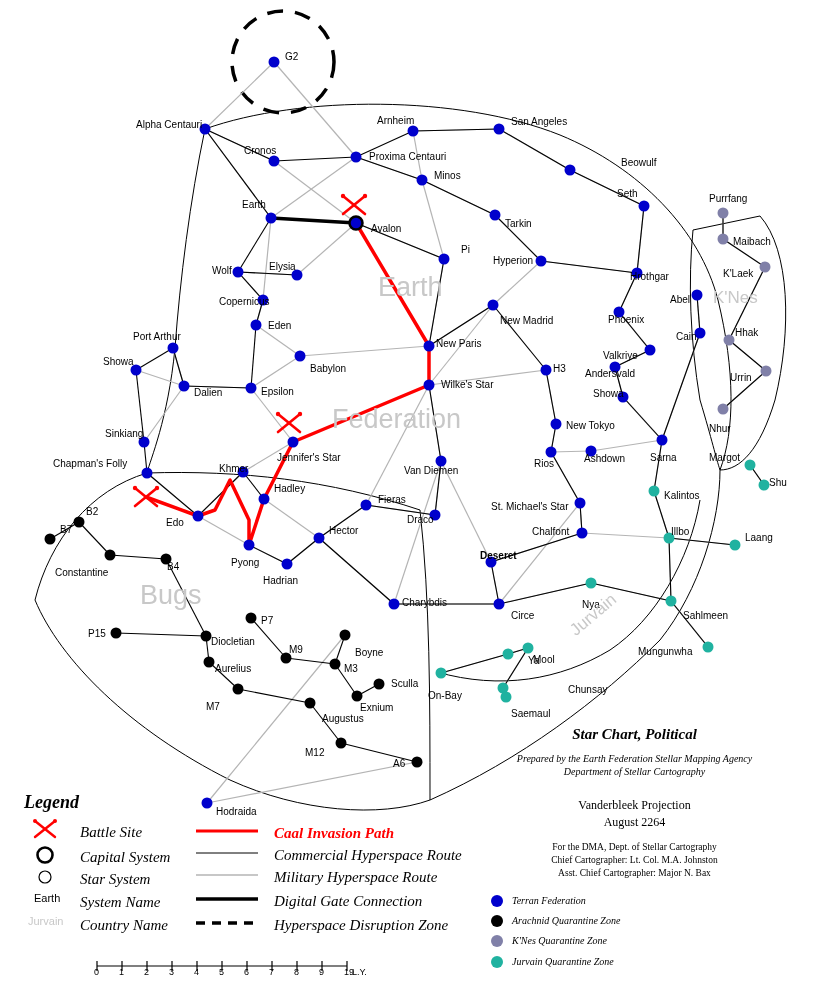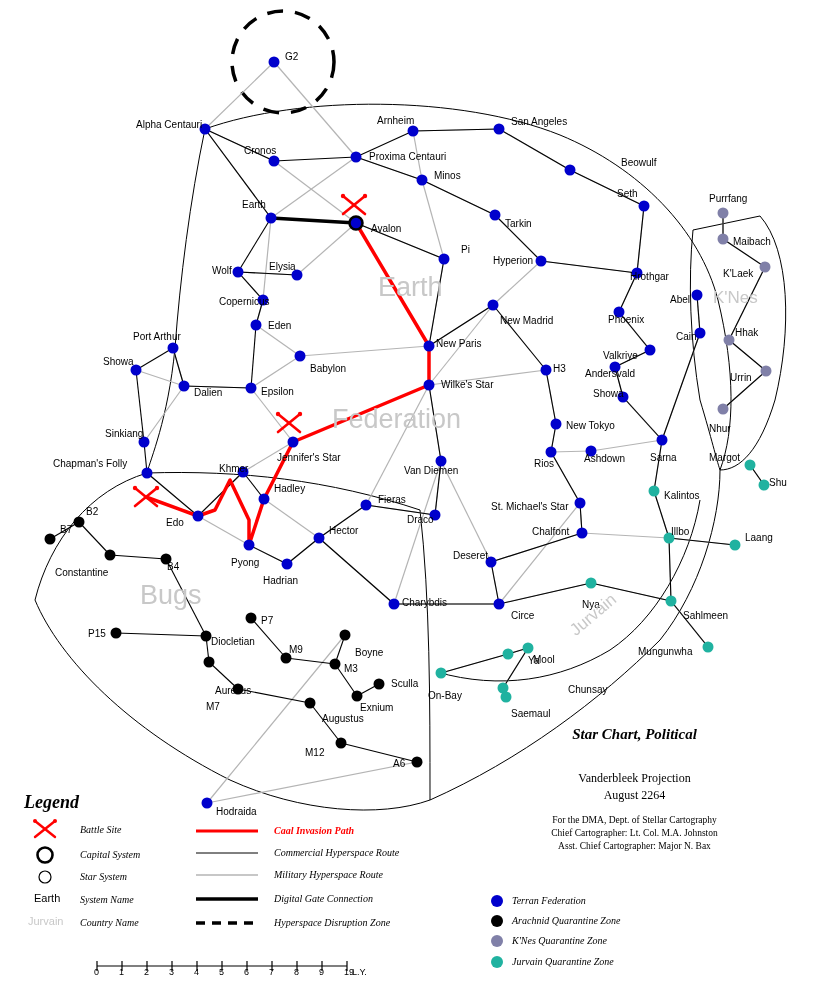--- a/index.html
+++ b/index.html
@@ -24,27 +24,27 @@
     position:absolute;
     font-family:"Liberation Sans", sans-serif;
     font-size:27px;
     color:#c8c8c8;
     white-space:nowrap;
     font-weight:normal;
   }
   .title-block{position:absolute;left:462px;top:726px;width:345px;text-align:center;}
   .t-main{font-family:"Liberation Serif", serif;font-style:italic;font-weight:bold;font-size:15px;color:#000;}
   .t-sub{font-family:"Liberation Serif", serif;font-style:italic;font-size:10px;color:#000;margin-top:9px;line-height:13px;}
-  .t-proj{font-family:"Liberation Serif", serif;font-size:12px;color:#000;margin-top:27px;line-height:17px;}
+  .t-proj{font-family:"Liberation Serif", serif;font-size:12px;color:#000;margin-top:19px;line-height:17px;}
   .t-credits{font-family:"Liberation Serif", serif;font-size:9.5px;color:#000;margin-top:10px;line-height:13px;}
   .legend-title{
     position:absolute;left:24px;top:792px;
     font-family:"Liberation Serif", serif;font-style:italic;font-weight:bold;font-size:18px;color:#000;
   }
-  .legend-row{position:absolute;font-family:"Liberation Serif", serif;font-style:italic;font-size:10px;color:#000;}
+  .legend-row{position:absolute;font-family:"Liberation Serif", serif;font-style:italic;font-size:15px;color:#000;}
   .node-legend{position:absolute;font-family:"Liberation Serif", serif;font-style:italic;font-size:10px;color:#000;}
   .scale-label{position:absolute;font-family:"Liberation Sans", sans-serif;font-size:9px;color:#000;}
 </style>
 </head>
 <body>
 
 <div id="map-root">
 
 <svg id="chart" viewBox="0 0 816 982">
   <g>
@@ -463,34 +463,34 @@
       <div class="node-label" style="left: 86px; top: 506px;">B2</div>
       <div class="node-label" style="left: 166px; top: 517px;">Edo</div>
       <div class="node-label" style="left: 407px; top: 514px;">Draco</div>
       <div class="node-label" style="left: 532px; top: 526px;">Chalfont</div>
       <div class="node-label" style="left: 60px; top: 524px;">B7</div>
       <div class="node-label" style="left: 329px; top: 525px;">Hector</div>
       <div class="node-label" style="left: 671px; top: 526px;">Illbo</div>
       <div class="node-label" style="left: 745px; top: 532px;">Laang</div>
       <div class="node-label" style="left: 167px; top: 561px;">B4</div>
       <div class="node-label" style="left: 231px; top: 557px;">Pyong</div>
-      <div class="node-label" style="left: 453px; top: 550px;">Deseret</div>
+      <div class="node-label" style="left: 480px; top: 550px; font-weight: bold;">Deseret</div>
       <div class="node-label" style="left: 55px; top: 567px;">Constantine</div>
       <div class="node-label" style="left: 263px; top: 575px;">Hadrian</div>
       <div class="node-label" style="left: 582px; top: 599px;">Nya</div>
       <div class="node-label" style="left: 683px; top: 610px;">Sahlmeen</div>
       <div class="node-label" style="left: 402px; top: 597px;">Charybdis</div>
       <div class="node-label" style="left: 511px; top: 610px;">Circe</div>
       <div class="node-label" style="left: 88px; top: 628px;">P15</div>
       <div class="node-label" style="left: 261px; top: 615px;">P7</div>
       <div class="node-label" style="left: 211px; top: 636px;">Diocletian</div>
       <div class="node-label" style="left: 355px; top: 647px;">Boyne</div>
       <div class="node-label" style="left: 638px; top: 646px;">Mungunwha</div>
       <div class="node-label" style="left: 289px; top: 644px;">M9</div>
-      <div class="node-label" style="left: 215px; top: 685px;">Aurelius</div>
+      <div class="node-label" style="left: 215px; top: 663px;">Aurelius</div>
       <div class="node-label" style="left: 344px; top: 663px;">M3</div>
       <div class="node-label" style="left: 494px; top: 655px; margin-left: 34px;">Ya</div>
       <div class="node-label" style="left: 533px; top: 654px;">Mool</div>
       <div class="node-label" style="left: 391px; top: 678px; text-align: center;">Sculla</div>
       <div class="node-label" style="left: 428px; top: 690px;">On-Bay</div>
       <div class="node-label" style="left: 568px; top: 684px;">Chunsay</div>
       <div class="node-label" style="left: 206px; top: 701px;">M7</div>
       <div class="node-label" style="left: 360px; top: 702px;">Exnium</div>
       <div class="node-label" style="left: 322px; top: 713px;">Augustus</div>
       <div class="node-label" style="left: 511px; top: 708px; text-align: center;">Saemaul</div>
@@ -501,20 +501,24 @@
 <div id="regions-layer">
       <div class="region-label" style="left: 378px; top: 272px;">Earth</div>
       <div class="region-label" style="left: 332px; top: 404px;">Federation</div>
       <div class="region-label" style="left: 140px; top: 580px;">Bugs</div>
       <div class="region-label" style="left: 713px; top: 288px; font-size: 17px;">K'Nes</div>
       <div class="region-label" style="left: 566px; top: 605px; font-size: 17px; transform: rotate(-40deg);">Jurvain</div>
     </div>
 
 <div class="title-block">
   <div class="t-main">Star Chart, Political</div>
+  <div class="t-sub">
+    <div>Prepared by the Earth Federation Stellar Mapping Agency</div>
+    <div>Department of Stellar Cartography</div>
+  </div>
   <div class="t-proj">
     <div>Vanderbleek Projection</div>
     <div>August 2264</div>
   </div>
   <div class="t-credits">
     <div>For the DMA, Dept. of Stellar Cartography</div>
     <div>Chief Cartographer: Lt. Col. M.A. Johnston</div>
     <div>Asst. Chief Cartographer: Major N. Bax</div>
   </div>
 </div>

